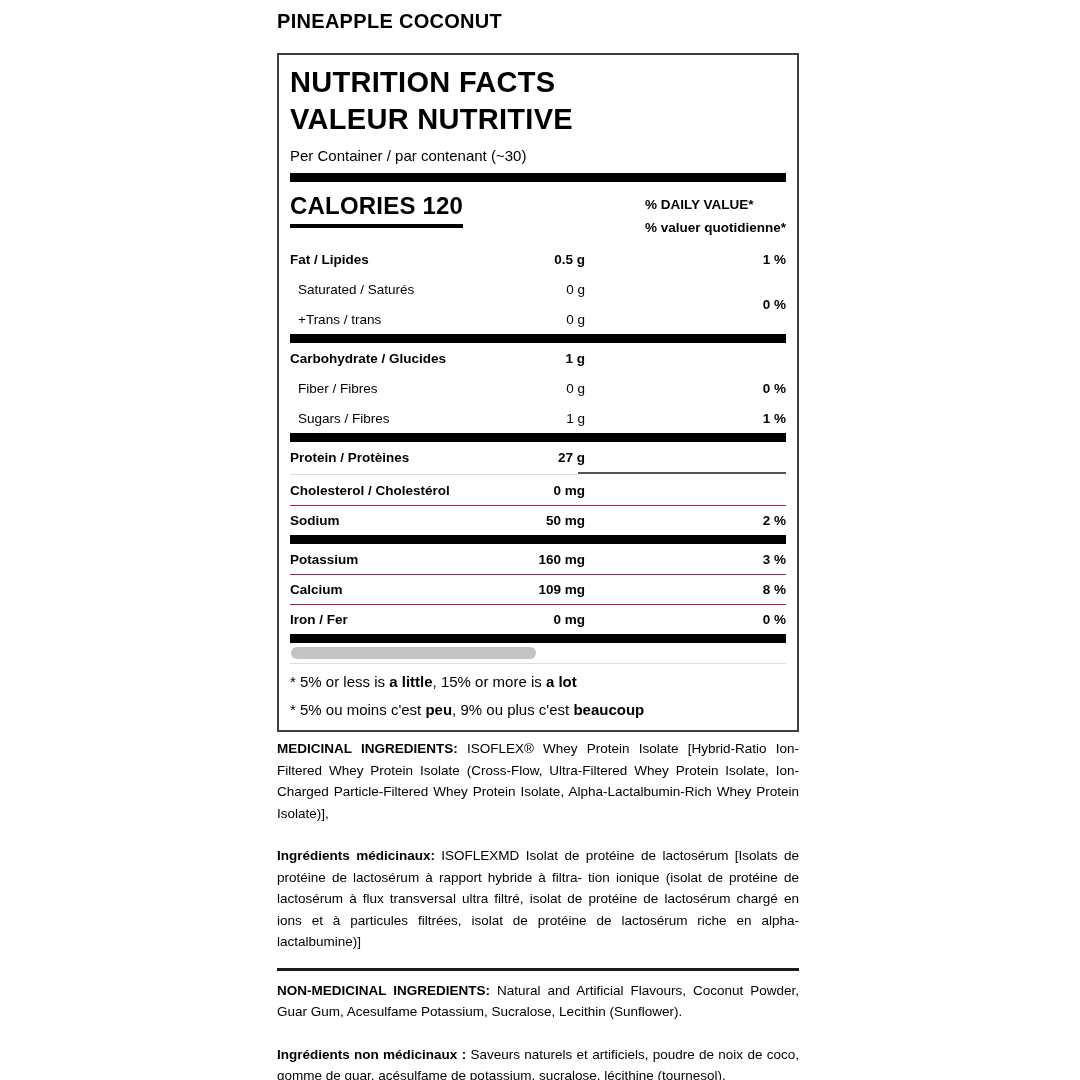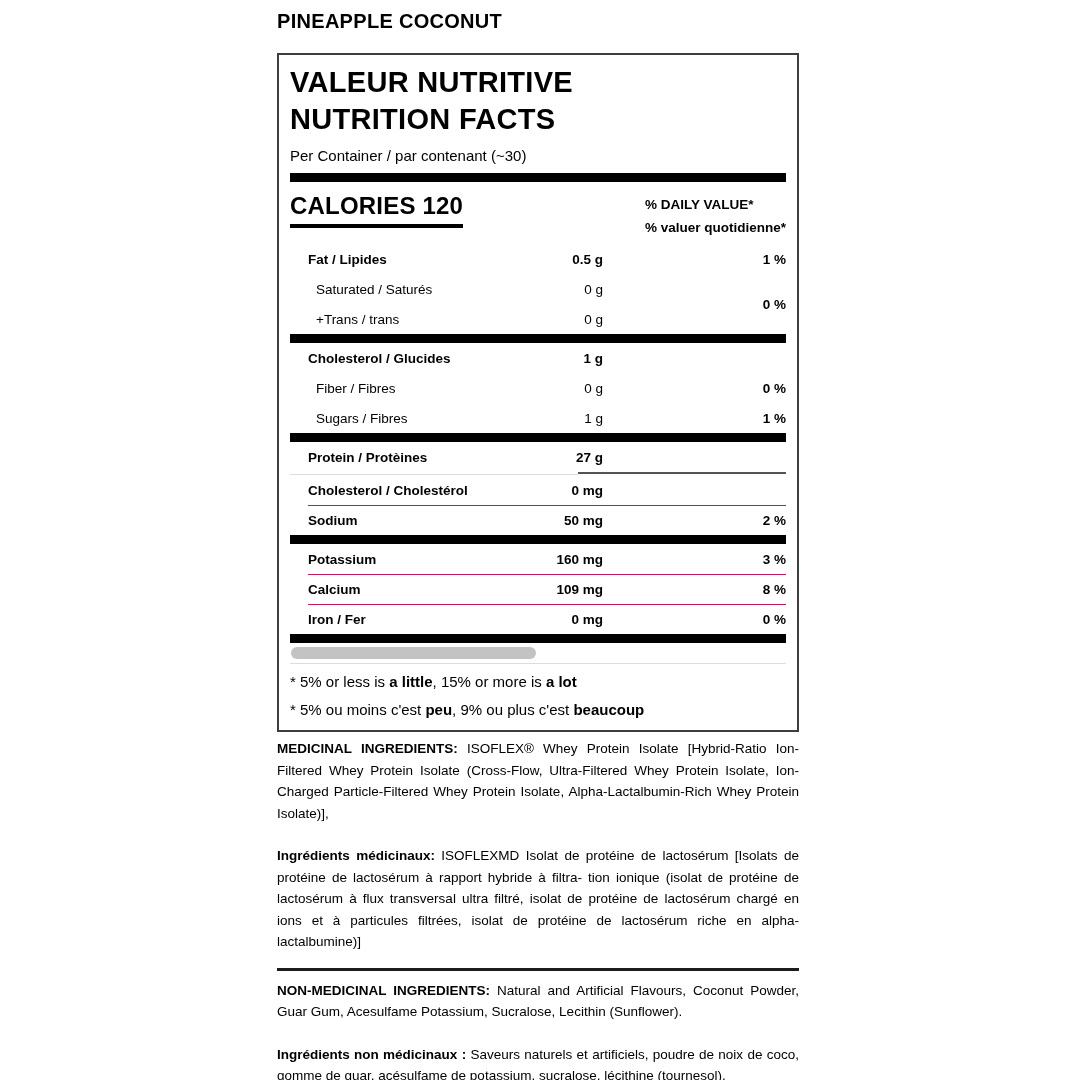--- a/index.html
+++ b/index.html
@@ -15,21 +15,21 @@
   .serving sup { font-size:10px; vertical-align:super; line-height:0; }
 
   .bar { height:9px; background:#000; }
   .bar.b1 { margin-top:9px; }
 
   .calories-row { display:flex; justify-content:space-between; align-items:flex-start; margin-top:10px;gap:32px; }
   .calories { font-size:24px; font-weight:700; letter-spacing:.2px; border-bottom:4px solid #000; padding-bottom:4px; }
   .dv-head { text-align:left; font-size:13.5px; font-weight:700; line-height:23px; padding-top:1px; }
 
   .rows { margin-top:5px; }
-  .row { display:grid; grid-template-columns:183px 112px 1fr; align-items:center; min-height:30px; font-size:13.5px;margin-left:18px; }
+  .row { display:grid; grid-template-columns:183px 112px 1fr; align-items:center; min-height:30px; font-size:13.5px; }
   .lab { font-weight:700; }
   .lab.sub { font-weight:400; padding-left:8px; }
   .amt { text-align:right; font-weight:700; }
   .amt.reg { font-weight:400; }
   .pct { text-align:right; font-weight:700; font-size:13.5px; }
 
   .row-group { position:relative; }
   .row-group .g-pct { position:absolute; right:0; top:50%; transform:translateY(-50%); }
 
   .sep-light { border-top:1px solid #be185d; }
@@ -51,22 +51,22 @@
 </style>
 </head>
 <body>
 
 <div class="content">
 
   <div class="flavor-title">PINEAPPLE COCONUT</div>
 
   <div class="panel">
 
+    <div class="nf-title">NUTRITION FACTS</div>
     <div class="nf-title">VALEUR NUTRITIVE</div>
-    <div class="nf-title">NUTRITION FACTS</div>
 
     <div class="serving">Per Container / par contenant (~30)</div>
 
     <div class="bar b1"></div>
 
     <div class="calories-row">
       <div class="calories">CALORIES 120</div>
       <div class="dv-head">
         <div>% DAILY VALUE*</div>
         <div>% valuer quotidienne*</div>
@@ -91,21 +91,21 @@
           <span class="lab sub">+Trans / trans</span>
           <span class="amt reg">0 g</span>
           <span class="pct"></span>
         </div>
         <div class="g-pct pct">0 %</div>
       </div>
 
       <div class="bar"></div>
 
       <div class="row">
-        <span class="lab">Cholesterol / Glucides</span>
+        <span class="lab">Carbohydrate / Glucides</span>
         <span class="amt">1 g</span>
         <span class="pct"></span>
       </div>
 
       <div class="row">
         <span class="lab sub">Fiber / Fibres</span>
         <span class="amt reg">0 g</span>
         <span class="pct">0 %</span>
       </div>
 

